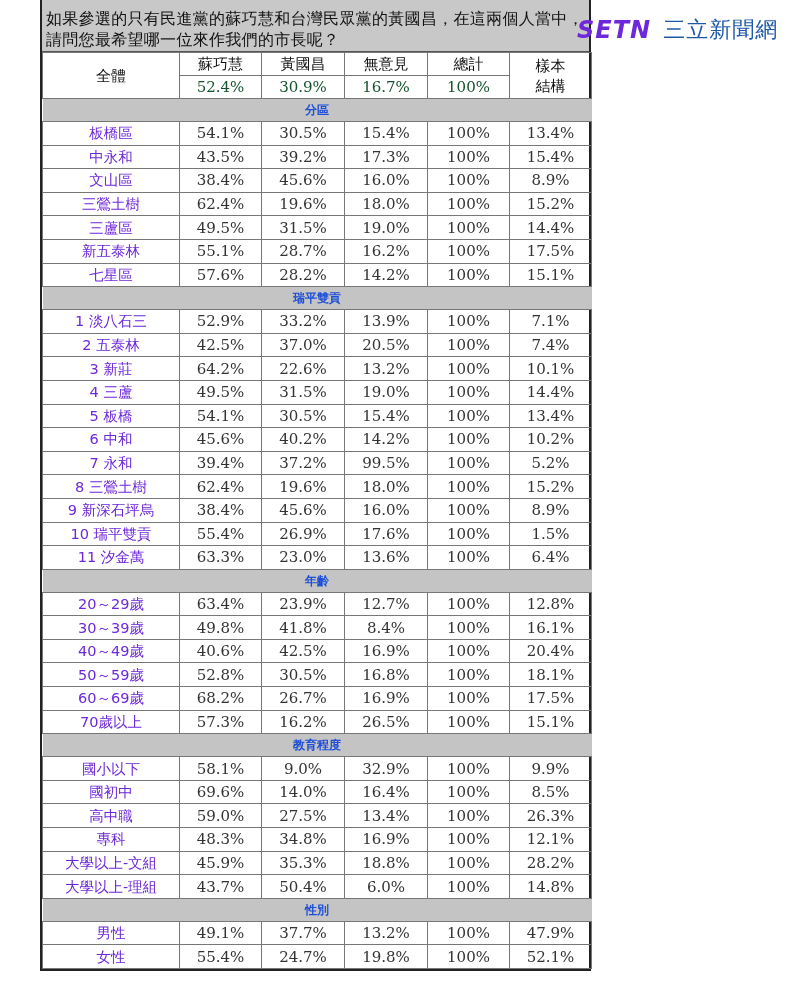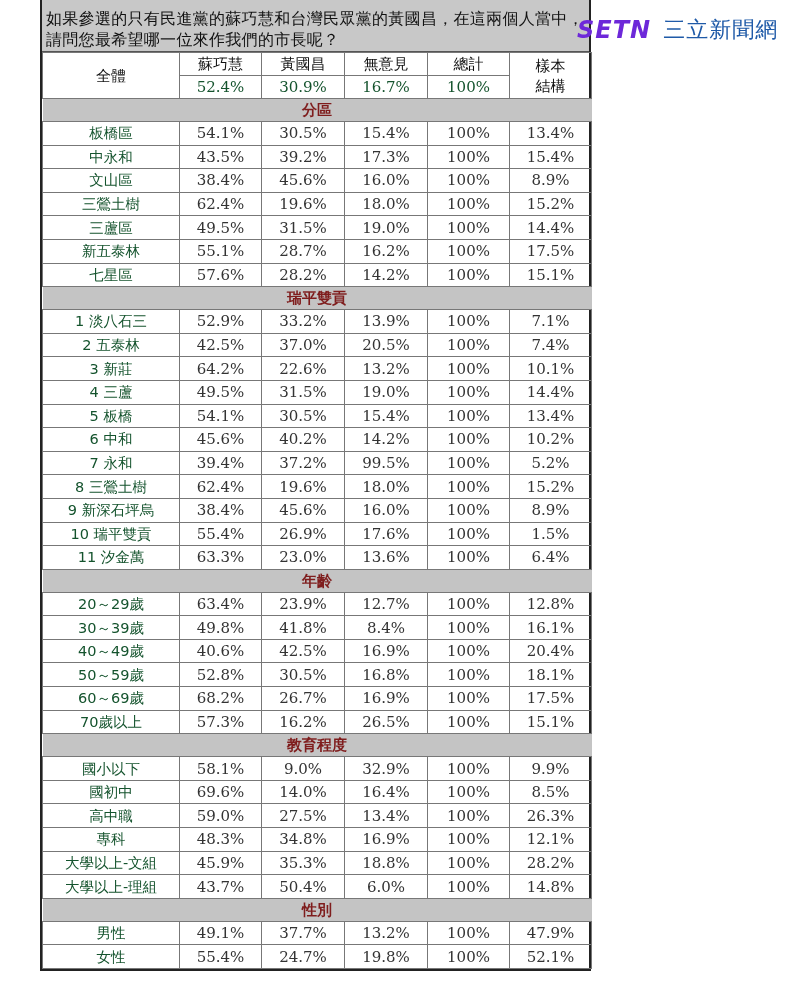--- a/index.html
+++ b/index.html
@@ -11,22 +11,22 @@
               font-size:16px; line-height:21px; height:40px; box-sizing:content-box;
               font-family:"DejaVu Sans","Liberation Sans",sans-serif; color:#111; letter-spacing:0.3px;}
   table { border-collapse:collapse; width:100%; table-layout:fixed; }
   col.c0{width:137px;} col.c1{width:82px;} col.c2{width:83px;} col.c3{width:83px;} col.c4{width:82px;} col.c5{width:82px;}
   td, th { border:1px solid #777; text-align:center; padding:0; font-weight:normal;
            font-size:15px; height:22.6px; line-height:22px; color:#333; }
   th { font-family:"DejaVu Sans","Liberation Sans",sans-serif; font-size:15px; color:#111; }
   .hdr-top th { height:22px; }
   .hdr-pct td { font-size:15px; color:#14532d; height:21px; }
   .section td { background:#c4c4c4; font-weight:bold; font-family:"DejaVu Sans","Liberation Sans",sans-serif;
-                font-size:15px; color:#7f1d1d; height:22px; border-left:none; border-right:none; }
-  .label { font-family:"DejaVu Sans","Liberation Sans",sans-serif; font-size:14.5px; color:#14532d; }
+                font-size:12px; color:#1d4ed8; height:22px; border-left:none; border-right:none; }
+  .label { font-family:"DejaVu Sans","Liberation Sans",sans-serif; font-size:14.5px; color:#6d28d9; }
   .logo { position:absolute; left:577px; top:17px; height:26px; display:flex; align-items:center; }
   .logo .setn { font-family:"DejaVu Sans","Liberation Sans",sans-serif; font-weight:bold; font-size:24px;
                 color:#6d28d9; letter-spacing:1px; font-style:italic; line-height:26px; }
   .logo .cn { font-family:"DejaVu Sans","Liberation Sans",sans-serif; font-size:22px; color:#1f5aa8;
               margin-left:12px; line-height:26px; letter-spacing:1px; }
 </style>
 </head>
 <body>
 
 <div class="sheet">

